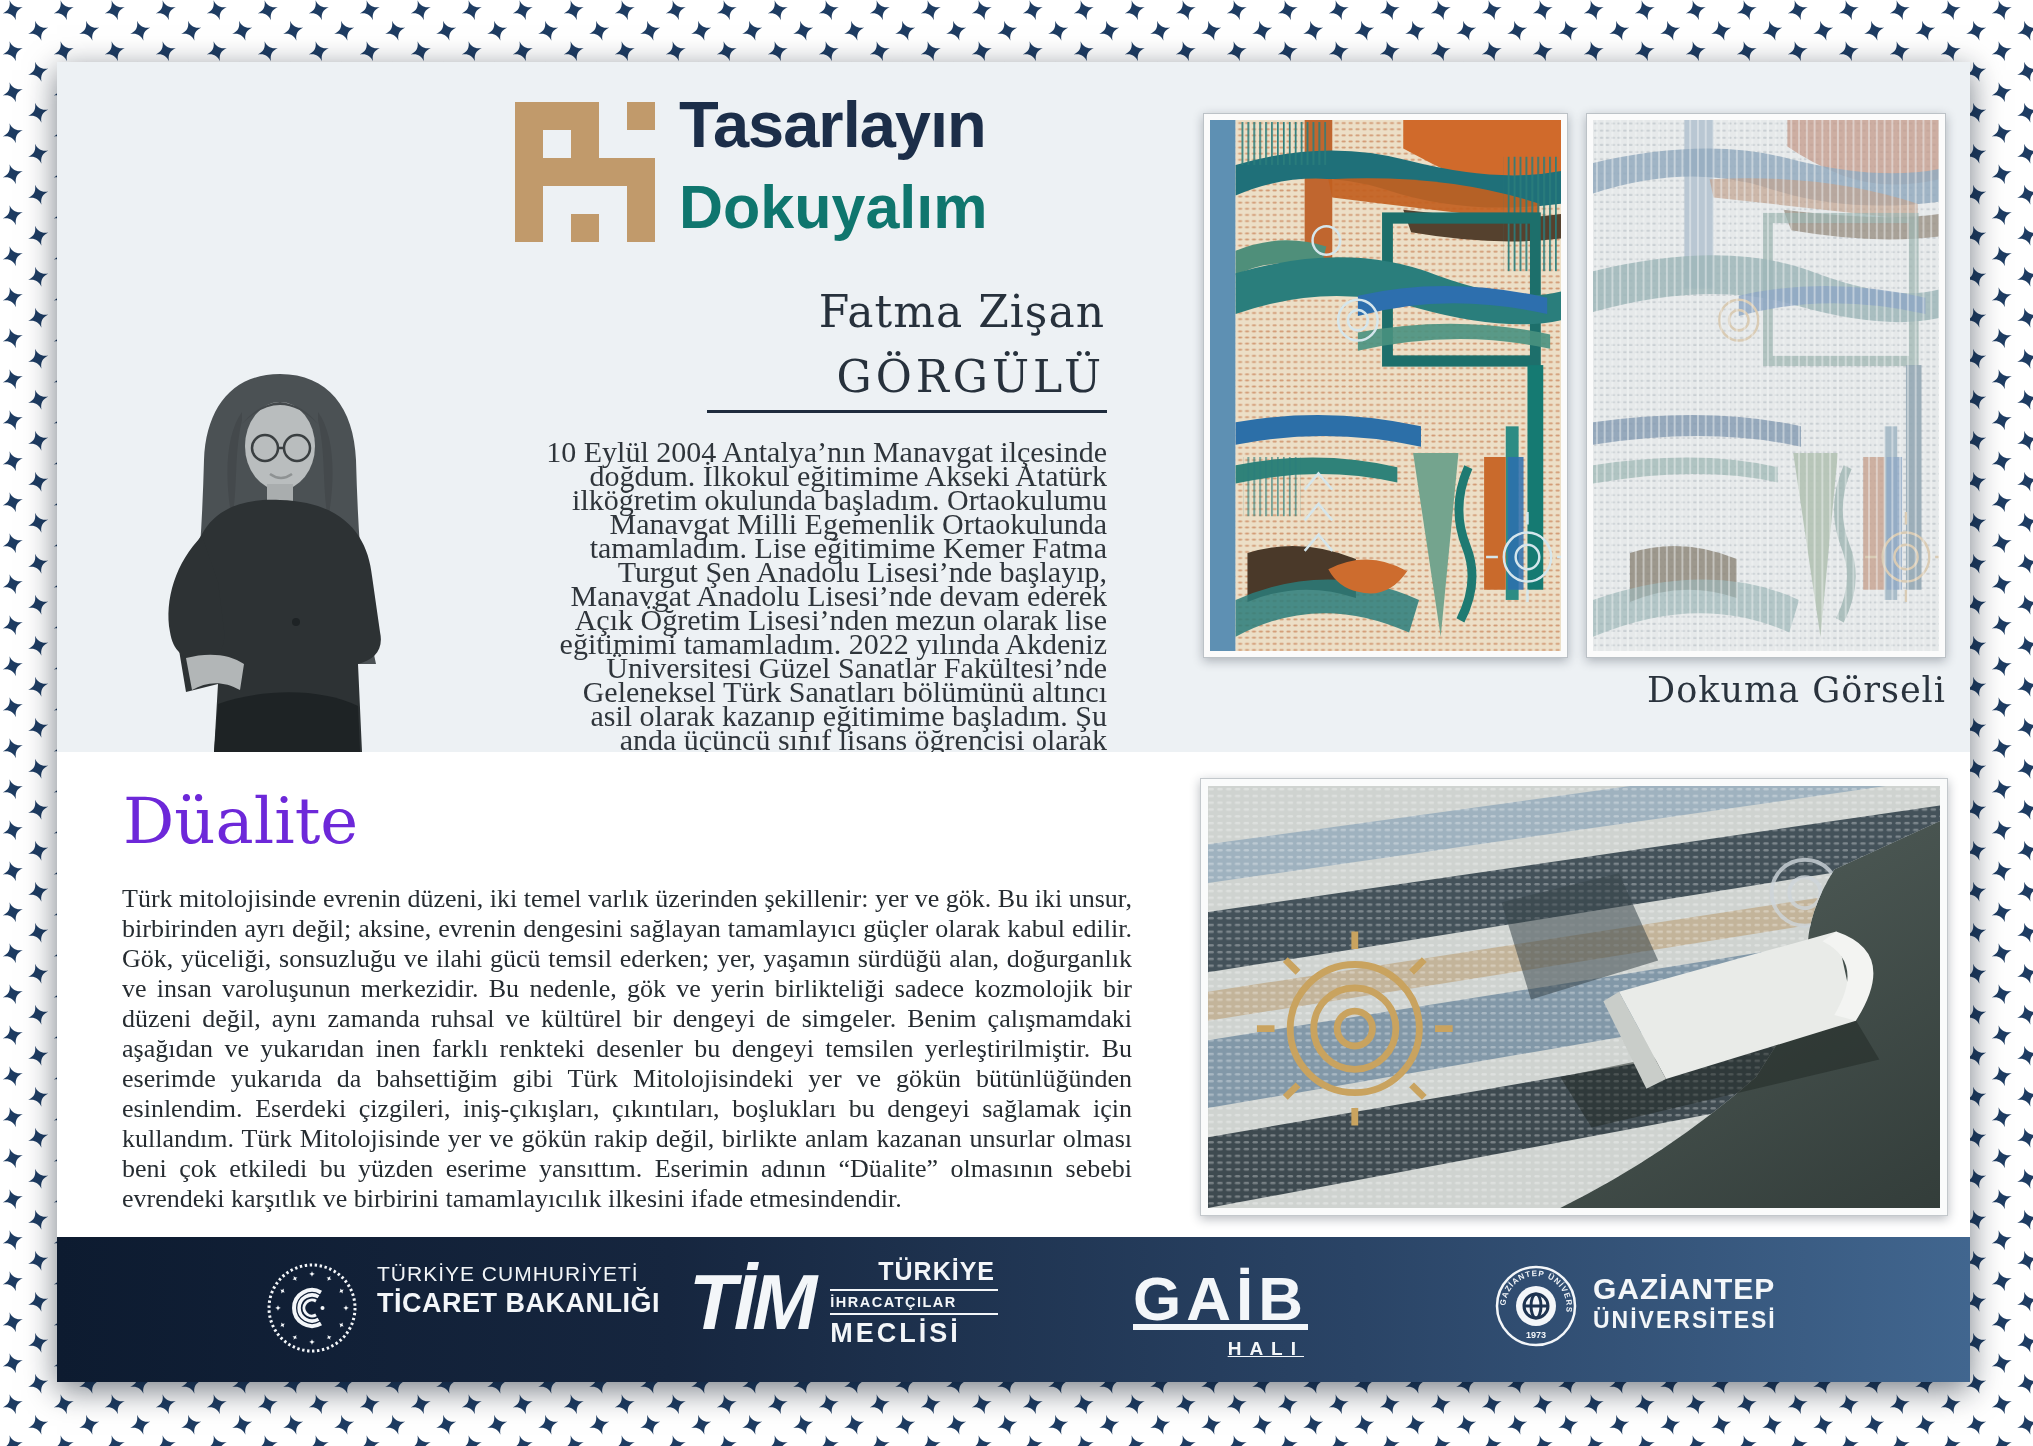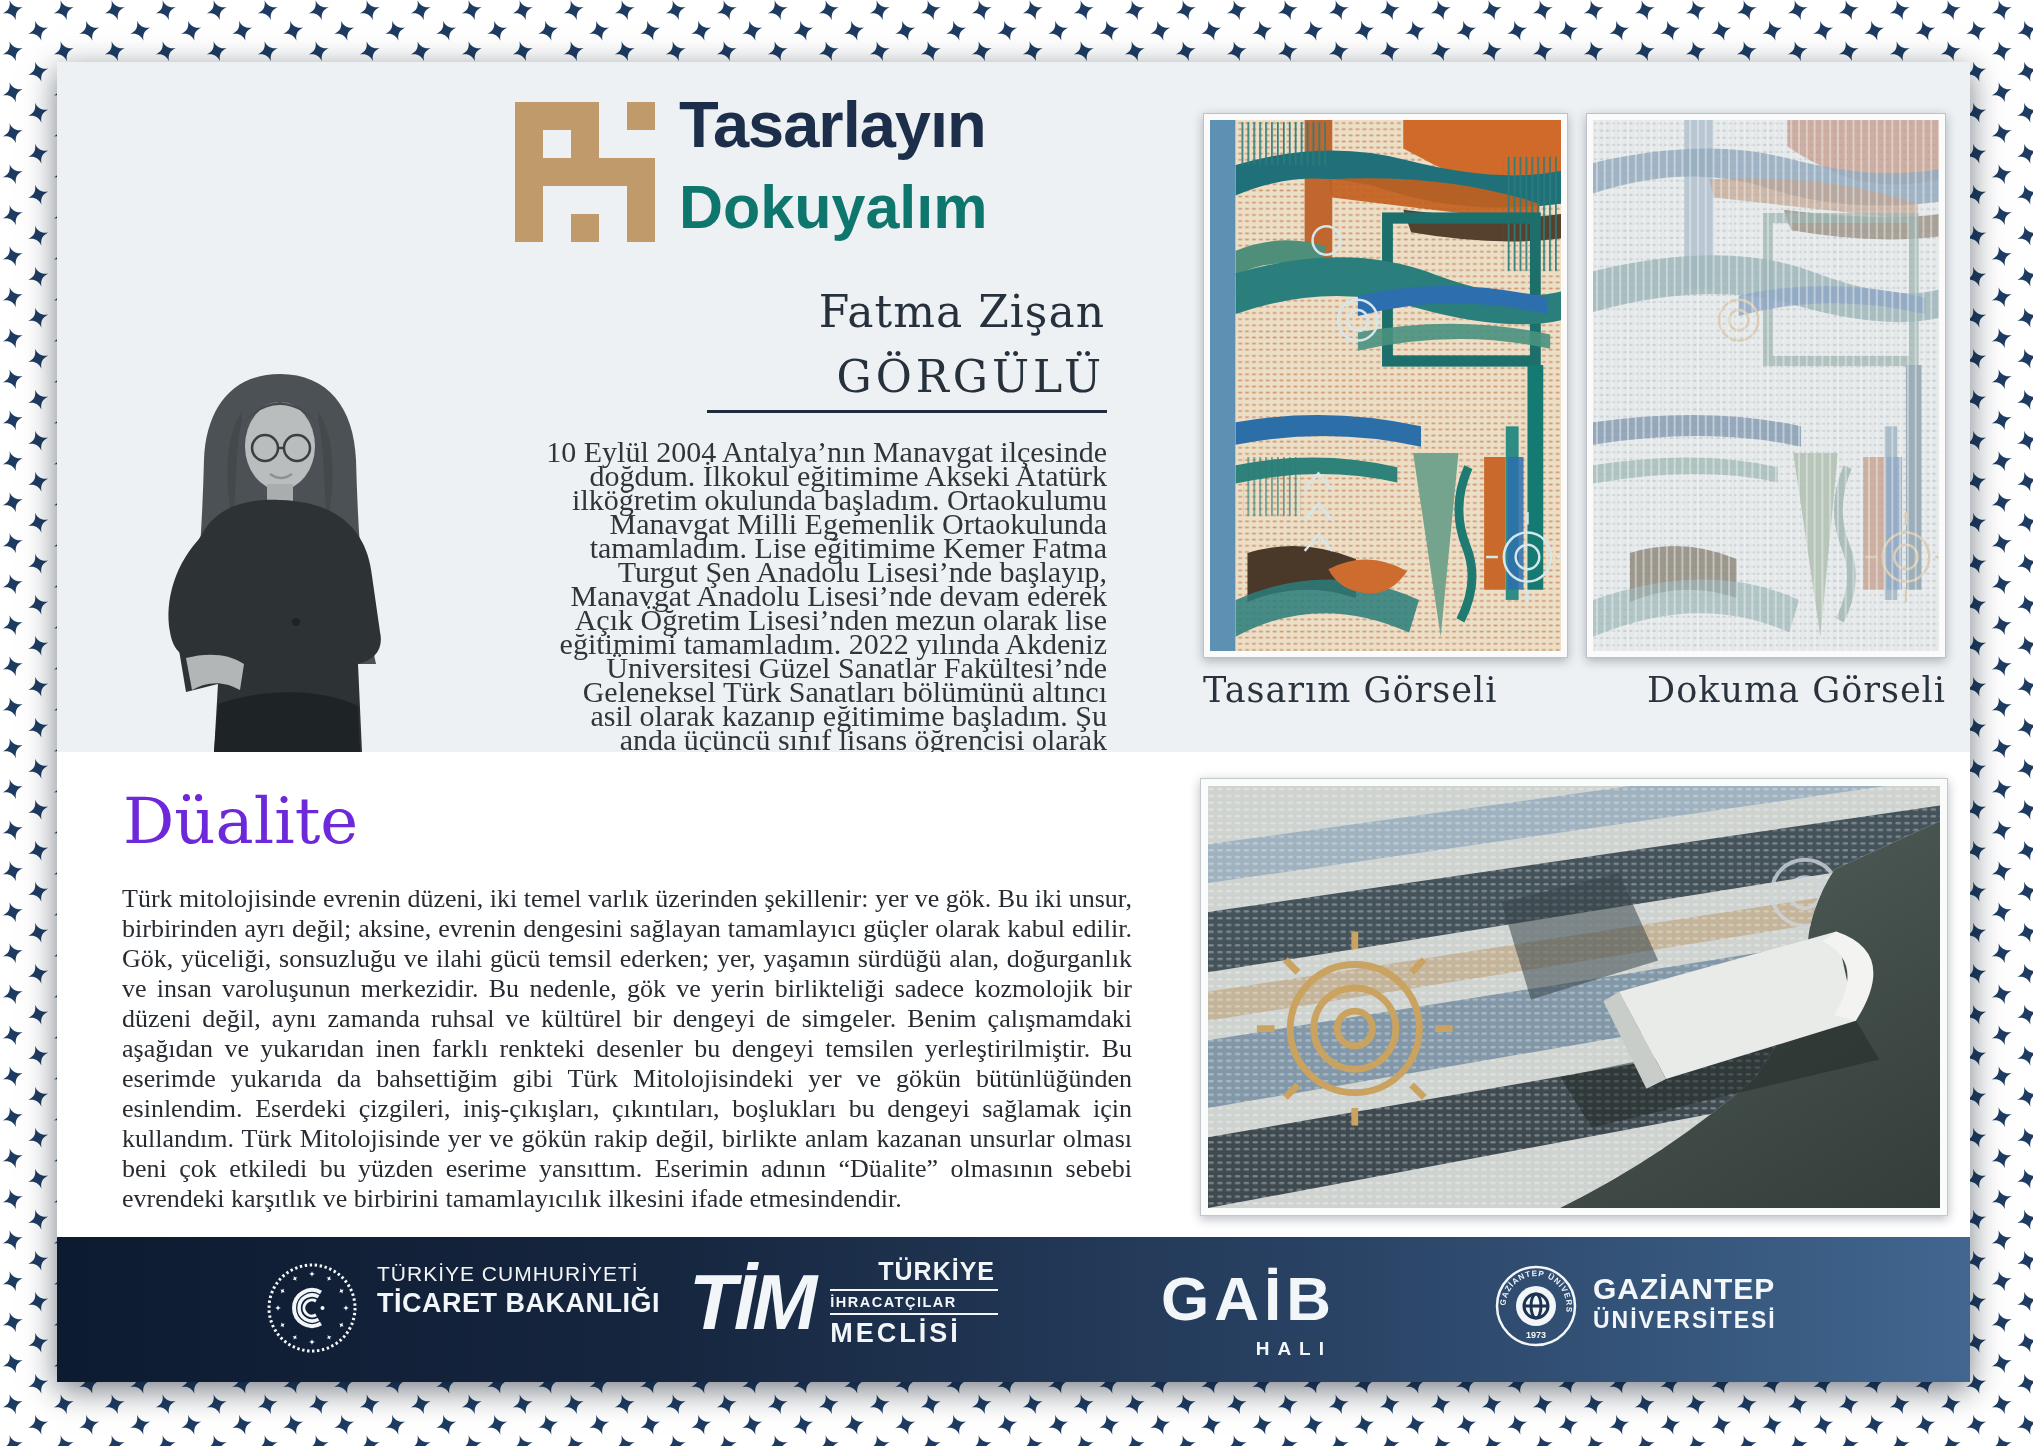--- a/index.html
+++ b/index.html
@@ -61,21 +61,21 @@
   .ministry-text { margin-left:18px; line-height:1.25; }
   .mt1 { font-size:21px; font-weight:400; letter-spacing:1px; }
   .mt2 { font-size:27px; font-weight:700; letter-spacing:.5px; }
   .f-tim { left:632px; top:20px; }
   .tim-abbr { font-size:78px; font-weight:800; font-style:italic; letter-spacing:-3px; }
   .tim-text { margin-left:16px; width:168px; }
   .tt1 { font-size:25px; font-weight:700; letter-spacing:1px;margin-left:48px; }
   .tt-rule { height:2px; background:#f3f6f9; margin:3px 0; }
   .tt2 { font-size:14.5px; font-weight:700; letter-spacing:1.5px; }
   .tt3 { font-size:27px; font-weight:700; letter-spacing:3px; margin-top:3px; }
-  .f-gaib { left:1104px; top:26px; display:block; }
+  .f-gaib { left:1076px; top:26px; display:block;text-decoration:underline; }
   .gaib-name { font-size:62px; font-weight:800; letter-spacing:5px; font-family:"Liberation Sans",sans-serif; }
   .gaib-sub { font-size:19px; font-weight:700; letter-spacing:8px; text-align:right; margin-top:4px; padding-right:4px; }
   .f-uni { left:1438px; top:28px; }
   .uni-text { margin-left:16px; line-height:1.2; padding-top:6px; }
   .ut1 { font-size:30px; font-weight:800; letter-spacing:1px; }
   .ut2 { font-size:23px; font-weight:600; letter-spacing:2px; }
 </style>
 </head>
 <body>
 
@@ -225,21 +225,20 @@
             <circle cx="150" cy="196" r="20"></circle>
               <circle cx="150" cy="196" r="10"></circle>
             <circle cx="322" cy="428" r="24"></circle>
               <circle cx="322" cy="428" r="12"></circle>
             <path d="M322,396 v-12 M322,460 v12 M292,428 h-12 M352,428 h10"></path>
           </g>
           <rect width="356" height="520" fill="url(#wstreak)" opacity=".45"></rect>
         </svg>
       </div>
 
-      <div class="caption cap-design">Tasarım Görseli</div>
       <div class="caption cap-weave">Dokuma Görseli</div>
     </div>
 
     <div class="mid">
       <div class="work-title">Düalite</div>
       <div class="statement">Türk mitolojisinde evrenin düzeni, iki temel varlık üzerinden şekillenir: yer ve gök. Bu iki unsur, birbirinden ayrı değil; aksine, evrenin dengesini sağlayan tamamlayıcı güçler olarak kabul edilir. Gök, yüceliği, sonsuzluğu ve ilahi gücü temsil ederken; yer, yaşamın sürdüğü alan, doğurganlık ve insan varoluşunun merkezidir. Bu nedenle, gök ve yerin birlikteliği sadece kozmolojik bir düzeni değil, aynı zamanda ruhsal ve kültürel bir dengeyi de simgeler. Benim çalışmamdaki aşağıdan ve yukarıdan inen farklı renkteki desenler bu dengeyi temsilen yerleştirilmiştir. Bu eserimde yukarıda da bahsettiğim gibi Türk Mitolojisindeki yer ve gökün bütünlüğünden esinlendim. Eserdeki çizgileri, iniş-çıkışları, çıkıntıları, boşlukları bu dengeyi sağlamak için kullandım. Türk Mitolojisinde yer ve gökün rakip değil, birlikte anlam kazanan unsurlar olması beni çok etkiledi bu yüzden eserime yansıttım. Eserimin adının “Düalite” olmasının sebebi evrendeki karşıtlık ve birbirini tamamlayıcılık ilkesini ifade etmesindendir.</div>
 
       <div class="rug-frame">
         <svg viewBox="0 0 748 435" preserveAspectRatio="none">
           <defs>

